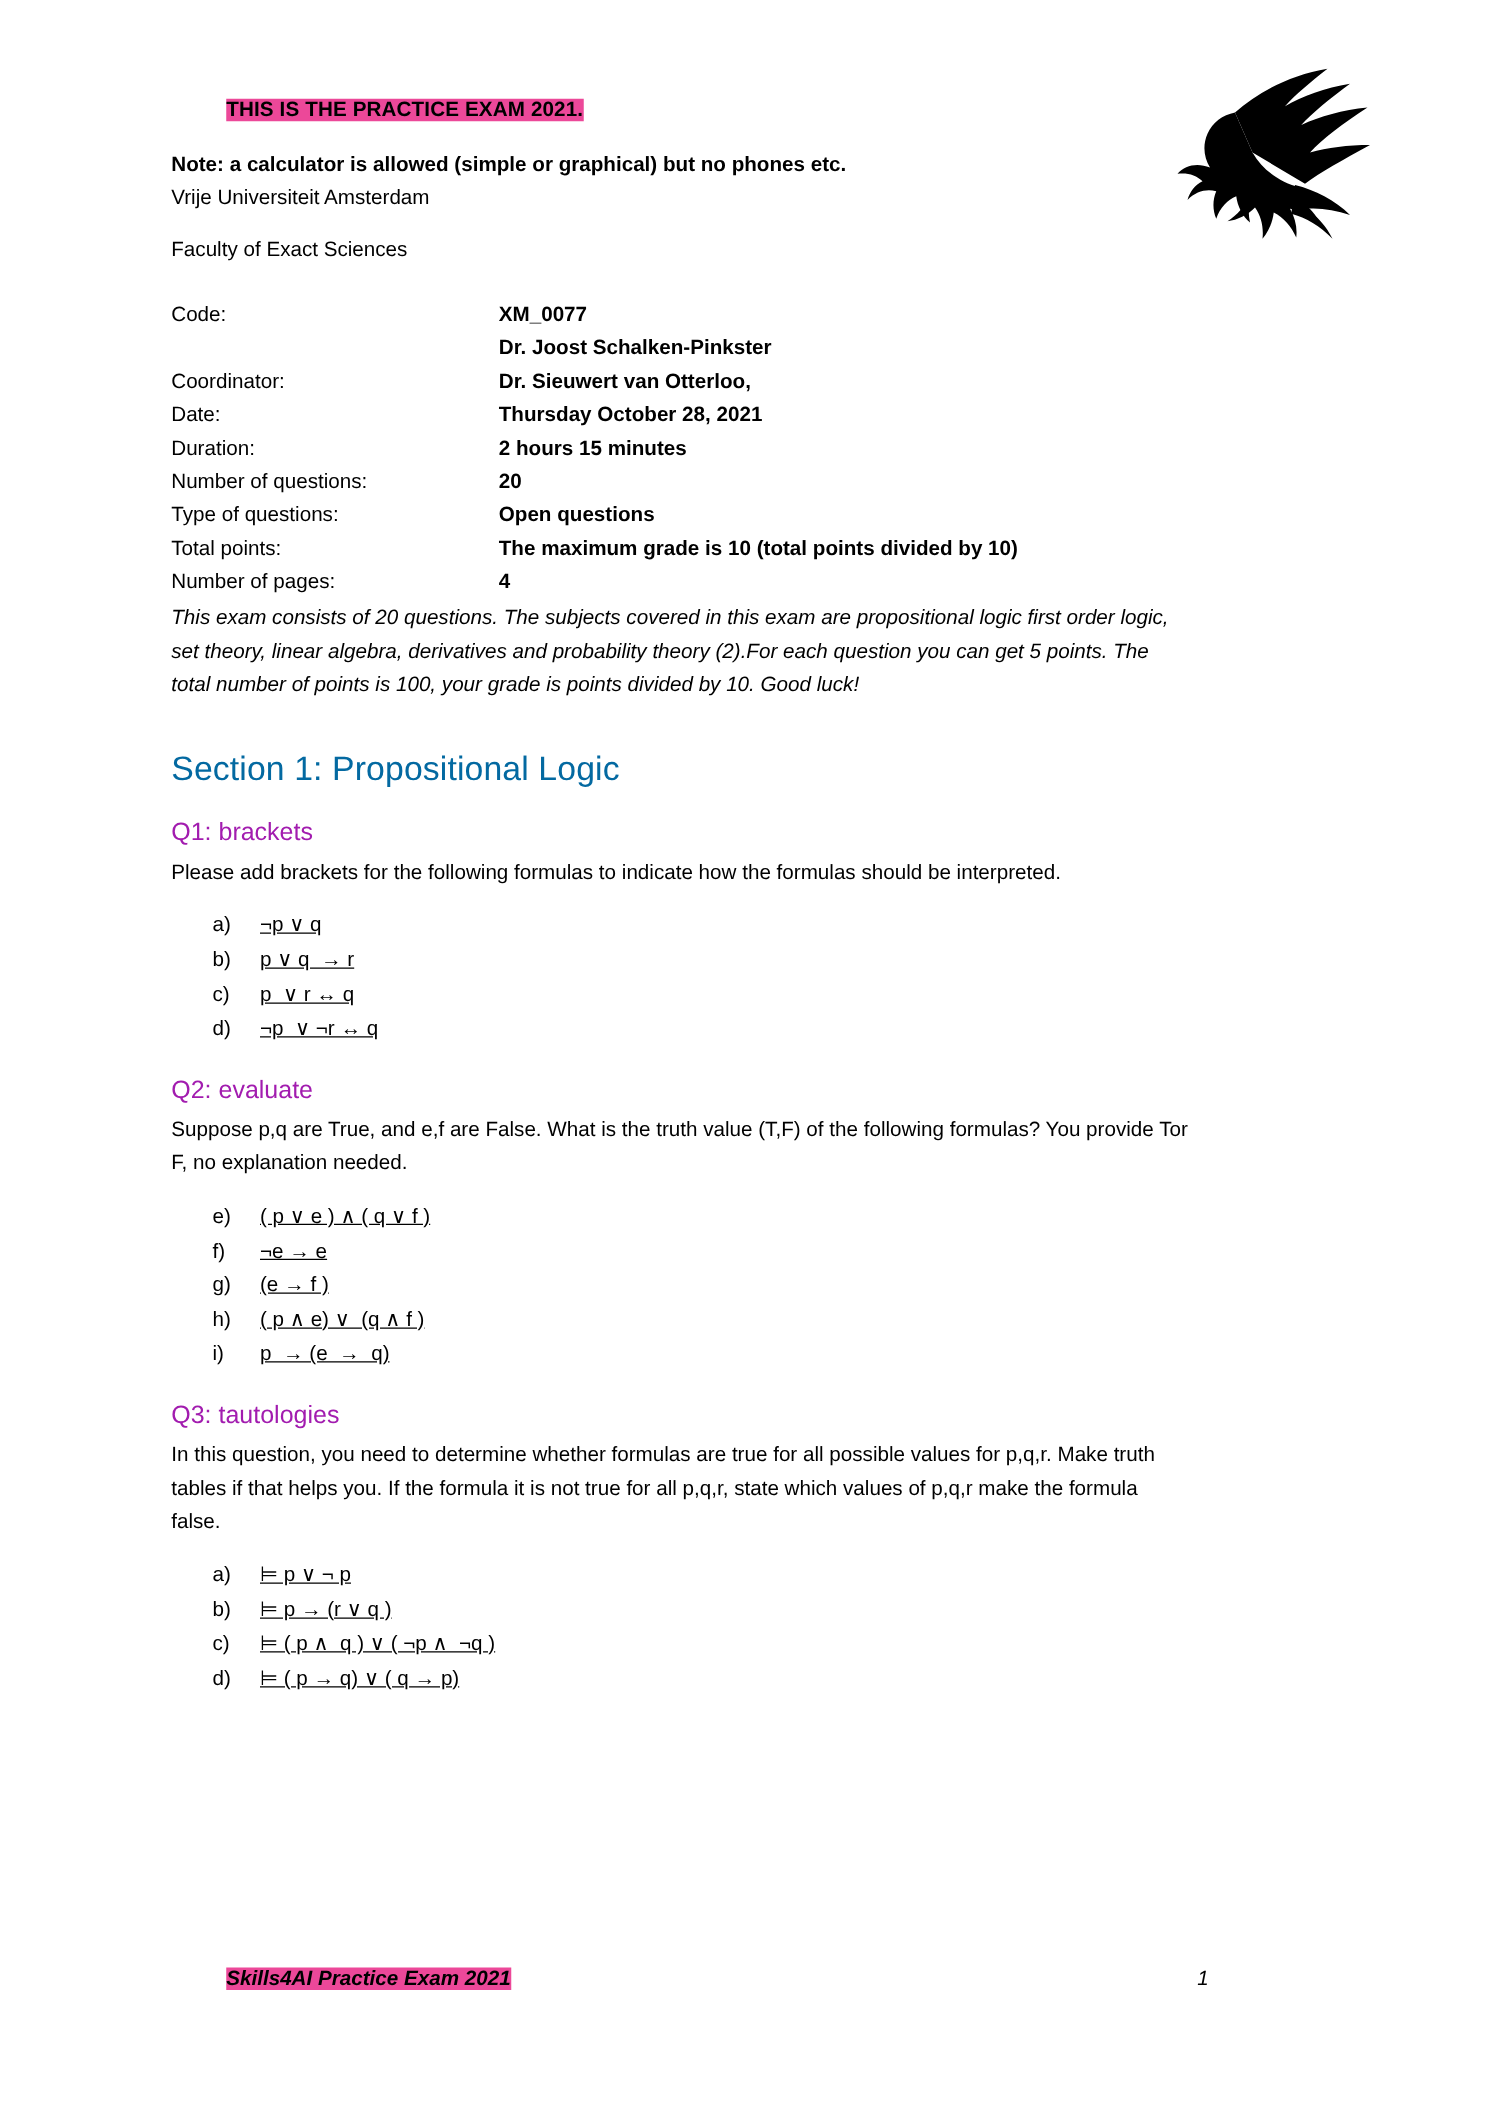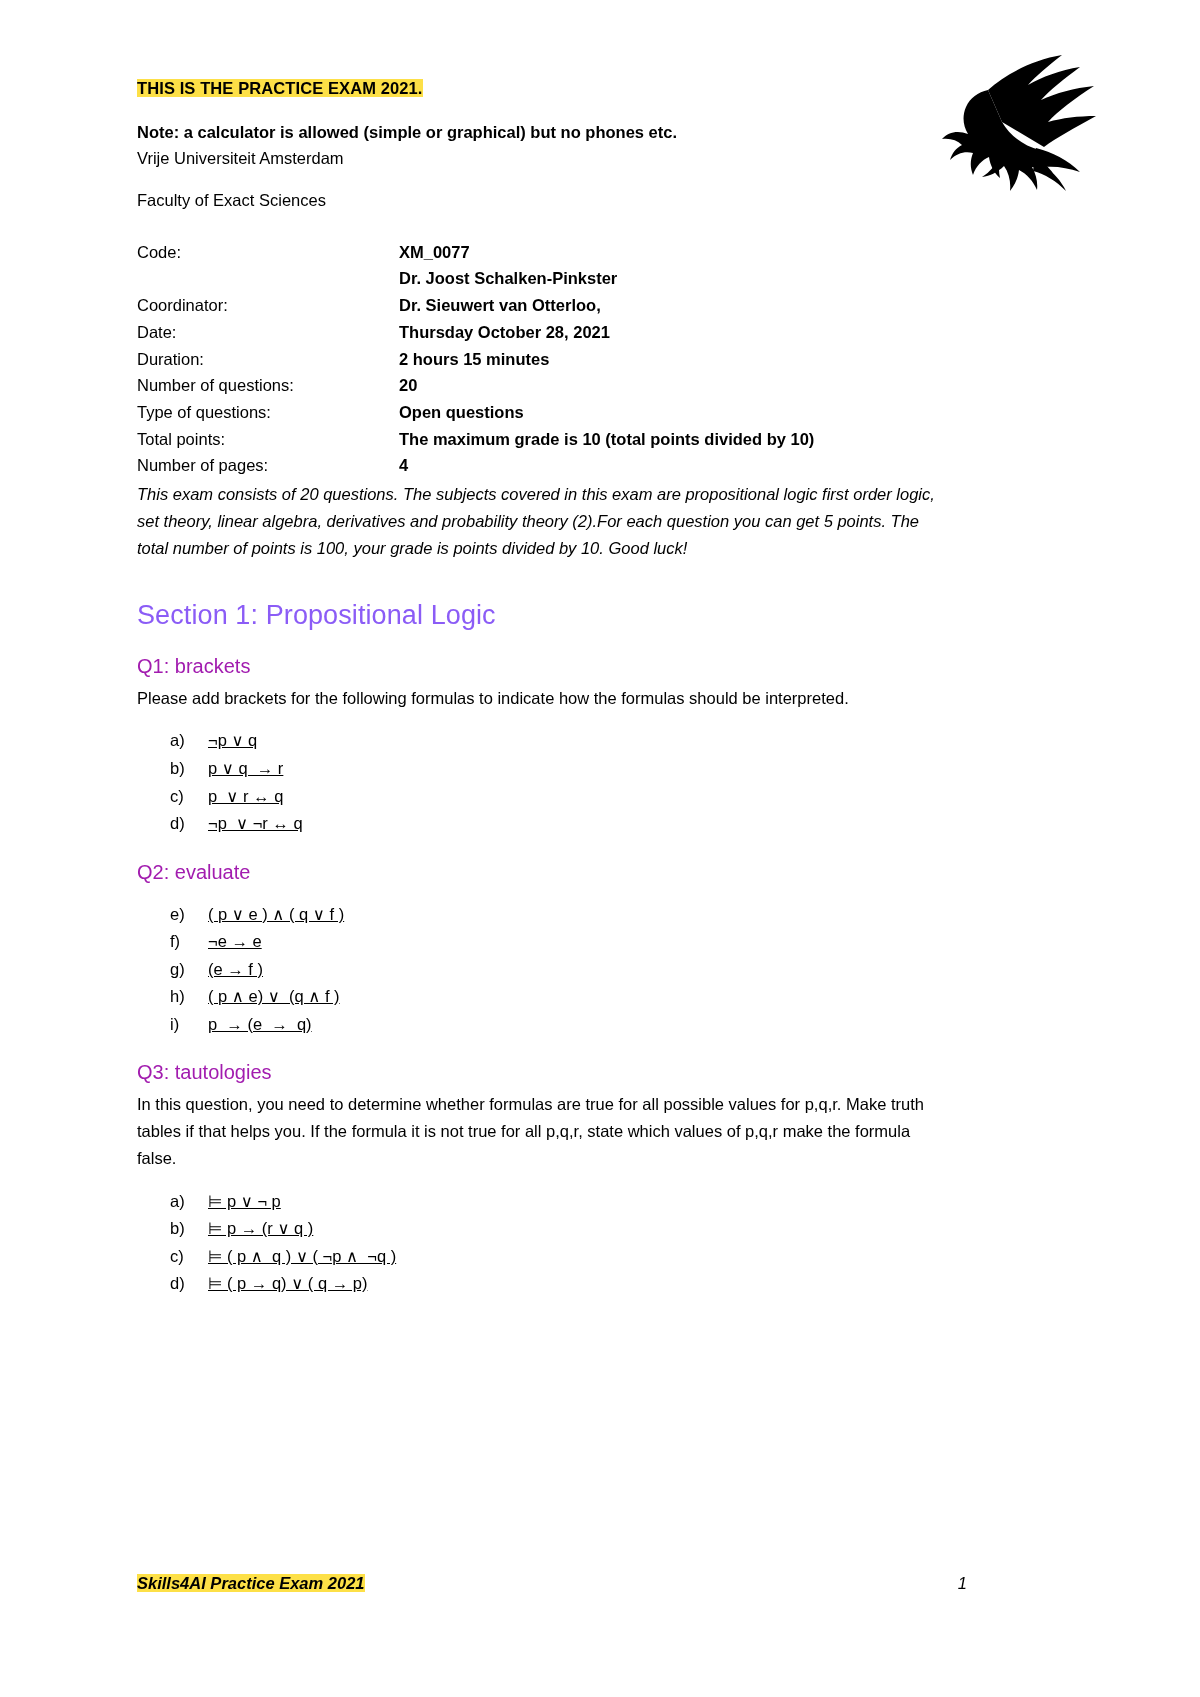--- a/index.html
+++ b/index.html
@@ -30,23 +30,24 @@
   .logo {
     position: absolute;
     right: 92px;
     top: 52px;
     width: 180px;
     height: 150px;
   }
 
   
   .hl {
-    background: #fde047;
+    background: #ec4899;
     display: inline;
     box-decoration-break: clone;
+    margin-left: 44px;
     -webkit-box-decoration-break: clone;
   }
   .practice-line {
     font-size: 16.5px;
     font-weight: bold;
     letter-spacing: 0.1px;
     margin: 0 0 22px 0;
     line-height: 1.25;
   }
   .note-line {
@@ -91,21 +92,21 @@
   .intro {
     font-size: 16.5px;
     font-style: italic;
     line-height: 1.62;
     margin: 2px 0 0 0;
     width: 810px;
   }
 
   
   h1.section {
-    color: #8b5cf6;
+    color: #0369a1;
     font-size: 27px;
     font-weight: normal;
     margin: 38px 0 12px 0;
     letter-spacing: 0.1px;
     line-height: 1.2;
   }
   h2.qhead {
     color: #a21caf;
     font-size: 20px;
     font-weight: normal;
@@ -254,20 +255,21 @@
         <span class="lbl">c)</span>
         <span class="frm">p  ∨ r ↔ q</span>
       </li>
       <li>
         <span class="lbl">d)</span>
         <span class="frm">¬p  ∨ ¬r ↔ q</span>
       </li>
     </ol>
 
     <h2 class="qhead">Q2: evaluate</h2>
+    <p class="body">Suppose p,q are True, and e,f are False. What is the truth value (T,F) of the following formulas? You provide Tor F, no explanation needed.</p>
     <ol class="alpha">
       <li>
         <span class="lbl">e)</span>
         <span class="frm">( p ∨ e ) ∧ ( q ∨ f )</span>
       </li>
       <li>
         <span class="lbl">f)</span>
         <span class="frm">¬e → e</span>
       </li>
       <li>

